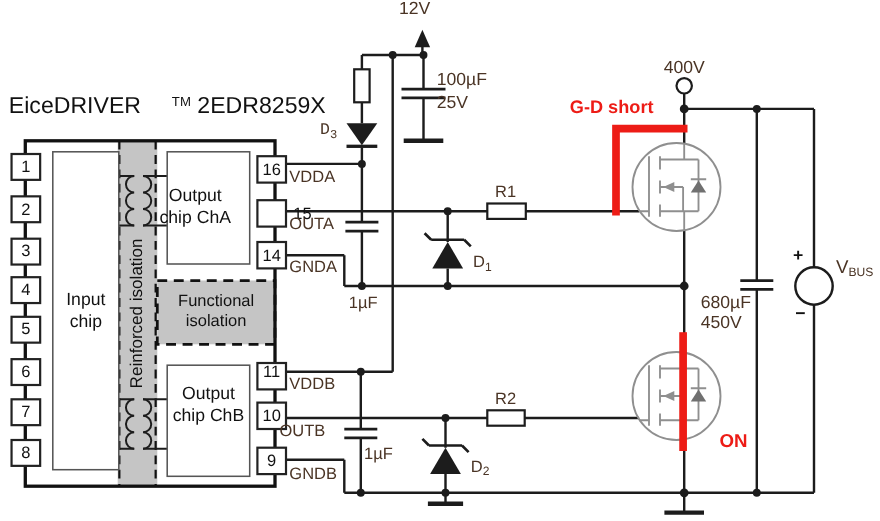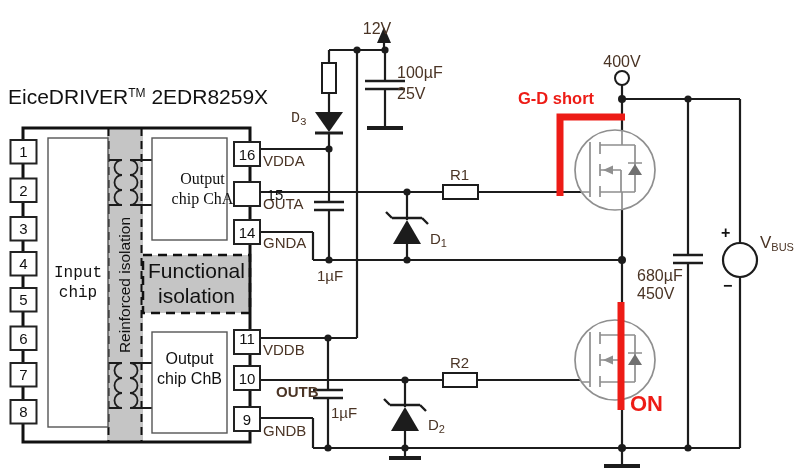--- a/index.html
+++ b/index.html
@@ -8,21 +8,21 @@
   #schem{position:absolute;left:0;top:0;}
   .t{position:absolute;white-space:nowrap;}
   .lbl{color:#4a3425;font-size:15px;}
   .val{color:#4a3425;font-size:16px;}
   .blk{color:#111;}
   .red{color:#ed1c16;}
   .pin{display:flex;align-items:center;justify-content:center;
        font-size:15px;color:#111;}
   .ctr{display:flex;align-items:center;justify-content:center;text-align:center;}
   .sub{font-size:11px;vertical-align:-3px;}
-  .sup{font-size:12px;vertical-align:7px;}
+  .sup{font-size:12px;vertical-align:7px;margin-left:28px;}
   .wrap{white-space:normal;}
 </style>
 </head>
 <body>
 
 <div id="stage">
 
 <svg id="schem" width="800" height="474" viewBox="0 0 800 474">
 
   <g>
@@ -192,44 +192,44 @@
 <div class="t pin" style="left:234px;top:182px;width:26px;height:24px;padding-left:28px;">15</div>
 <div class="t pin" style="left:234px;top:220px;width:26px;height:24px;">14</div>
 <div class="t pin" style="left:234px;top:330px;width:26px;height:16px;">11</div>
 <div class="t pin" style="left:234px;top:366px;width:26px;height:24px;text-align:right;">10</div>
 <div class="t pin" style="left:234px;top:407px;width:26px;height:24px;">9</div>
 
 <div class="t lbl" style="left:263px;top:152px;">VDDA</div>
 <div class="t lbl" style="left:263px;top:195px;">OUTA</div>
 <div class="t lbl" style="left:263px;top:234px;">GNDA</div>
 <div class="t lbl" style="left:263px;top:341px;">VDDB</div>
-<div class="t lbl" style="left:276px;top:383px;font-weight:bold;">OUTB</div>
+<div class="t lbl" style="left:254px;top:383px;">OUTB</div>
 <div class="t lbl" style="left:263px;top:422px;">GNDB</div>
 
-<div class="t ctr blk wrap" style="left:48px;top:138px;width:60px;height:289px;font-size:16px;line-height:1.25;font-family:Liberation Mono, monospace;">Input chip</div>
-<div class="t ctr blk wrap" style="left:165px;top:138px;width:75px;height:102px;font-size:16px;line-height:1.25;font-family:Liberation Serif, serif;">Output chip ChA</div>
+<div class="t ctr blk wrap" style="left:48px;top:138px;width:60px;height:289px;font-size:16px;line-height:1.25;">Input chip</div>
+<div class="t ctr blk wrap" style="left:140px;top:138px;width:75px;height:102px;font-size:16px;line-height:1.25;">Output chip ChA</div>
 <div class="t ctr blk wrap" style="left:152px;top:332px;width:75px;height:73px;font-size:16px;line-height:1.25;">Output chip ChB</div>
-<div class="t ctr blk wrap" style="left:143px;top:255px;width:107px;height:56px;font-size:21px;line-height:1.2;">Functional isolation</div>
+<div class="t ctr blk wrap" style="left:143px;top:255px;width:107px;height:56px;font-size:15px;line-height:1.2;">Functional isolation</div>
 <div class="t ctr blk" style="left:-25px;top:275px;width:300px;height:20px;font-size:15.5px;transform:rotate(-90deg);">Reinforced isolation</div>
 
-<div class="t ctr val" style="left:351px;top:20px;width:52px;">12V</div>
+<div class="t ctr val" style="left:351px;top:0;width:52px;">12V</div>
 <div class="t val" style="left:397px;top:64px;">100µF</div>
 <div class="t val" style="left:397px;top:85px;">25V</div>
 <div class="t lbl" style="left:291px;top:110px;font-family:Liberation Mono, monospace;"><span>D</span><span class="sub">3</span></div>
 
 <div class="t lbl" style="left:317px;top:267px;">1µF</div>
 <div class="t lbl" style="left:450px;top:166px;">R1</div>
 <div class="t lbl" style="left:430px;top:230px;"><span>D</span><span class="sub">1</span></div>
 
 <div class="t lbl" style="left:331px;top:404px;">1µF</div>
 <div class="t lbl" style="left:450px;top:354px;">R2</div>
 <div class="t lbl" style="left:428px;top:416px;"><span>D</span><span class="sub">2</span></div>
 
 <div class="t ctr val" style="left:596px;top:53px;width:52px;">400V</div>
 <div class="t red" style="left:518px;top:89px;font-size:16.5px;font-weight:600;">G-D short</div>
 <div class="t val" style="left:637px;top:267px;">680µF</div>
 <div class="t val" style="left:637px;top:285px;">450V</div>
-<div class="t red" style="left:630px;top:391px;font-size:22px;font-weight:bold;">ON</div>
+<div class="t red" style="left:654px;top:391px;font-size:17px;font-weight:bold;">ON</div>
 <div class="t blk" style="left:721px;top:224px;font-size:16px;font-weight:bold;">+</div>
 <div class="t blk" style="left:723px;top:277px;font-size:16px;font-weight:bold;">−</div>
 <div class="t lbl" style="left:760px;top:233px;font-size:17px;"><span>V</span><span class="sub">BUS</span></div>
 
 </div>
 
 </body></html>

